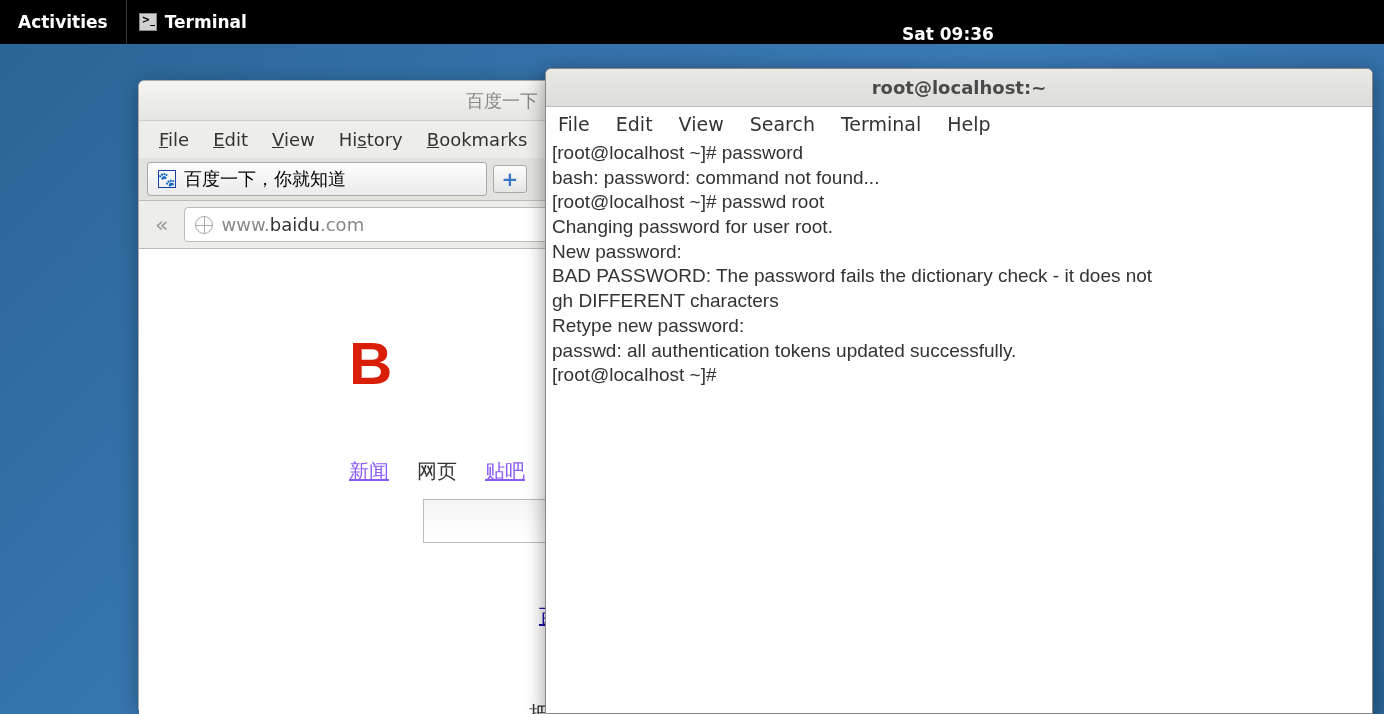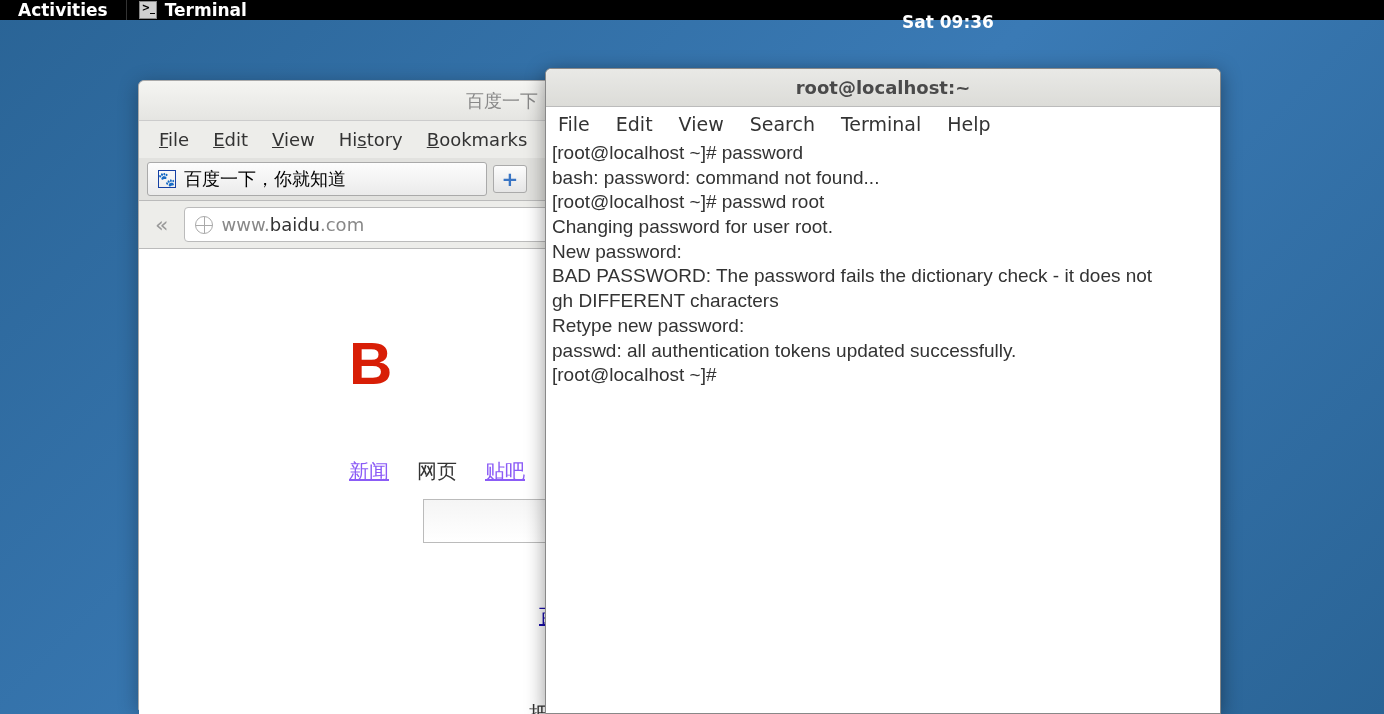--- a/index.html
+++ b/index.html
@@ -9,21 +9,21 @@
       height: 714px;
       background: linear-gradient(135deg, #2a6496 0%, #3a7ab5 50%, #2a6496 100%);
       overflow: hidden;
       position: relative;
     }
     
     
     .topbar {
       background: #000;
       color: #fff;
-      height: 20px;
+      height: 44px;
       display: flex;
       align-items: center;
       font-size: 17px;
       font-weight: bold;
       position: relative;
     }
     .activities { padding: 0 18px; cursor: pointer; }
     .topbar-app {
       display: flex;
       align-items: center;
@@ -214,21 +214,21 @@
       text-align: left;
       font-size: 20px;
       color: #333;
     }
     
     
     .terminal-window {
       position: absolute;
       left: 545px;
       top: 68px;
-      width: 676px;
+      width: 828px;
       height: 646px;
       background: #fff;
       border: 1px solid #888;
       border-radius: 6px 6px 0 0;
       box-shadow: 0 4px 20px rgba(0,0,0,0.4);
     }
     .terminal-titlebar {
       height: 38px;
       background: linear-gradient(#e9e9e6, #dcdcd8);
       border-bottom: 1px solid #bbb;

